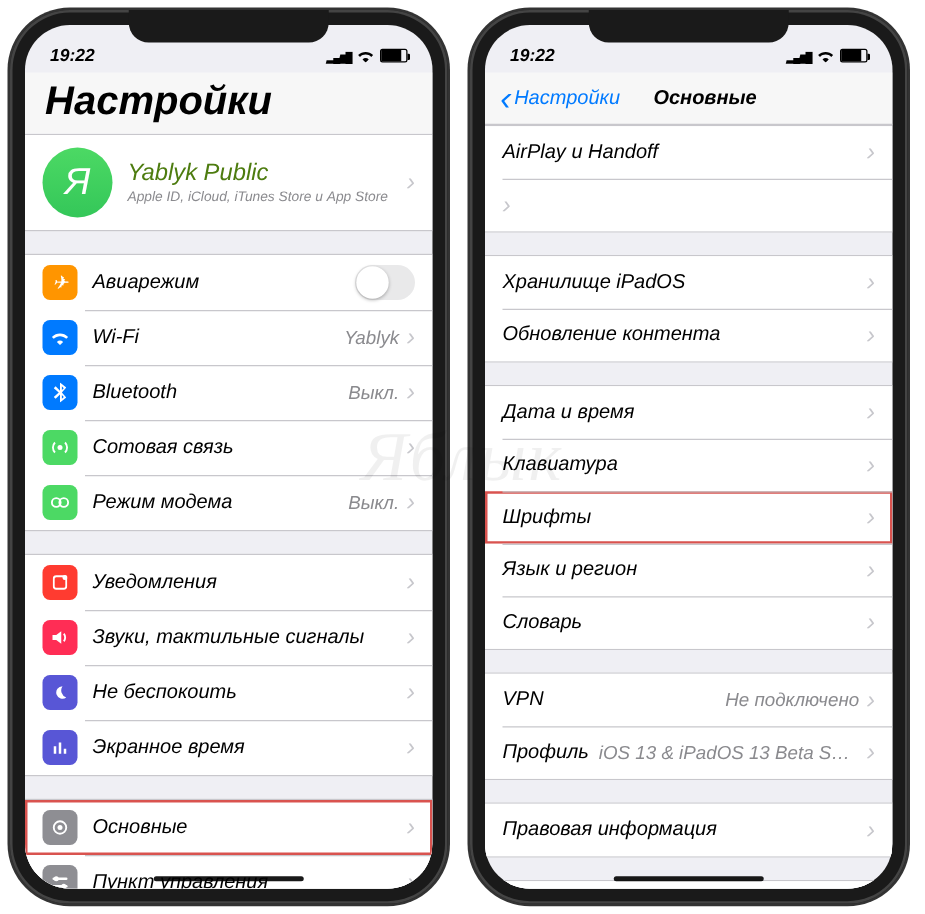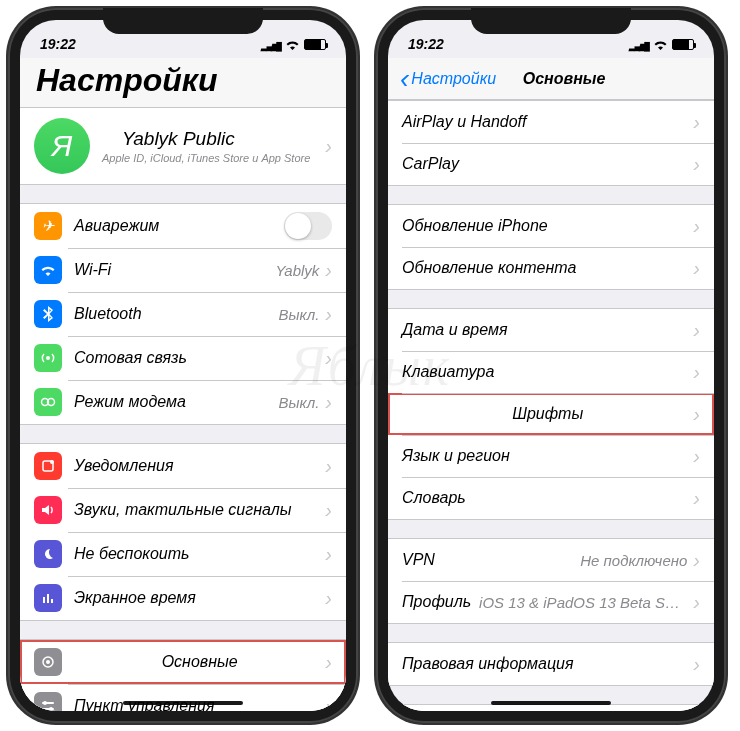--- a/index.html
+++ b/index.html
@@ -64,33 +64,33 @@
     display: flex; align-items: center; justify-content: center;
     color: #fff; font-size: 15px; flex-shrink: 0;
   }
   .profile-icon {
     width: 56px; height: 56px; border-radius: 50%; margin-right: 12px;
     background: linear-gradient(#4cd964,#34c759); display: flex; align-items: center; justify-content: center;
     color: #fff; font-size: 30px; font-weight: 500; flex-shrink: 0;
   }
   .label { flex: 1; font-size: 16px; color: #000; }
   .profile-info { flex: 1; }
-  .profile-name { font-size: 19px; color: #000000; margin-left: 20px; }
+  .profile-name { font-size: 19px; color: #4d7c0f; }
   .profile-sub { font-size: 11px; color: #8a8a8e; margin-top: 2px; }
   .detail { font-size: 15px; color: #8a8a8e; margin-right: 6px; }
   .chevron { color: #c7c7cc; font-size: 20px; font-weight: 300; }
   .chevron::after { content: "›"; }
   .toggle {
     width: 48px; height: 28px; border-radius: 14px; background: #e9e9ea; position: relative; flex-shrink: 0;
   }
   .toggle::after {
     content: ""; position: absolute; width: 26px; height: 26px; border-radius: 50%;
     background: #fff; top: 1px; left: 1px; box-shadow: 0 1px 3px rgba(0,0,0,0.3);
   }
-  .highlighted { box-shadow: inset 0 0 0 2px #d9534f; text-align: center; }
+  .highlighted { box-shadow: inset 0 0 0 2px #d9534f; }
   .home-indicator {
     position: absolute; bottom: 6px; left: 50%; transform: translateX(-50%);
     width: 120px; height: 4px; background: #000; border-radius: 3px; opacity: 0.9;
   }
   .watermark {
     position: absolute; top: 50%; left: 50%; transform: translate(-50%,-50%);
     font-size: 56px; color: rgba(0,0,0,0.06); pointer-events: none; font-style: italic;
     font-family: Georgia, serif; letter-spacing: 2px;
   }
 </style>
@@ -275,28 +275,27 @@
         <div class="nav-title">Основные</div>
       </div>
       <div class="content">
 
         <div class="group" style="margin-top:0">
           <div class="row no-icon">
             <span class="label">AirPlay и Handoff</span>
             <span class="chevron"></span>
           </div>
           <div class="row no-icon">
-            <span class="label">CarPlay</span>
-            <span class="chevron"></span>
-          </div>
-        </div>
-
-        <div class="group">
-          <div class="row no-icon">
-            <span class="label">Обновление iPhone</span>
+            <span class="chevron"></span>
+          </div>
+        </div>
+
+        <div class="group">
+          <div class="row no-icon">
+            <span class="label">Хранилище iPadOS</span>
             <span class="chevron"></span>
           </div>
           <div class="row no-icon">
             <span class="label">Обновление контента</span>
             <span class="chevron"></span>
           </div>
         </div>
 
         <div class="group">
           <div class="row no-icon">

